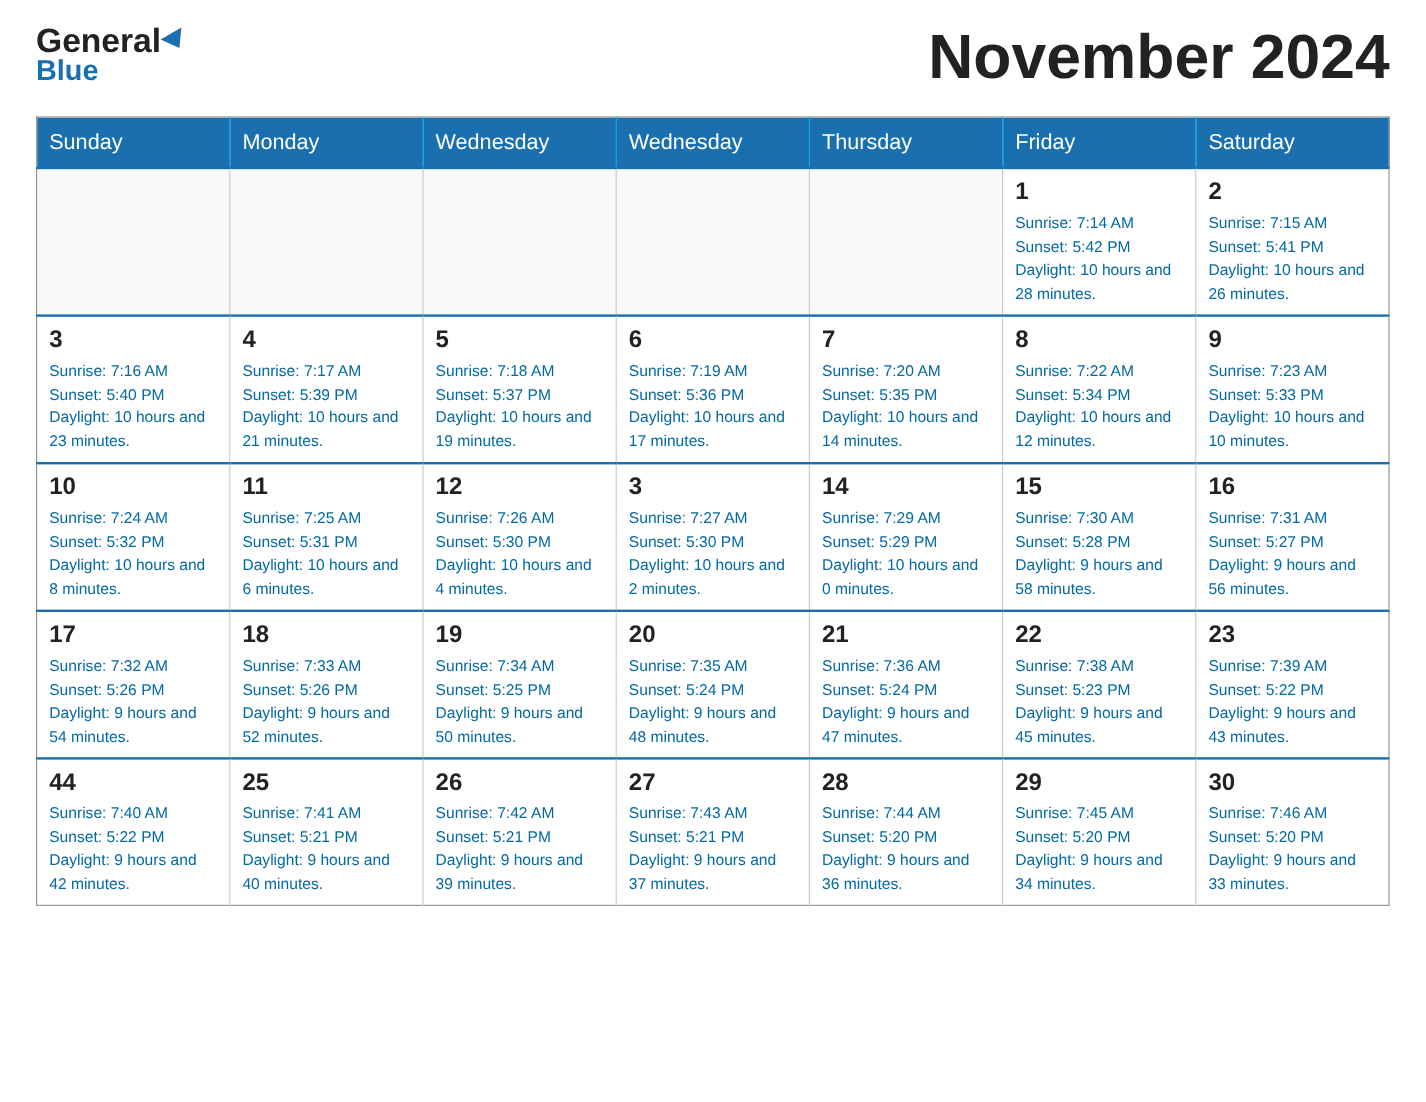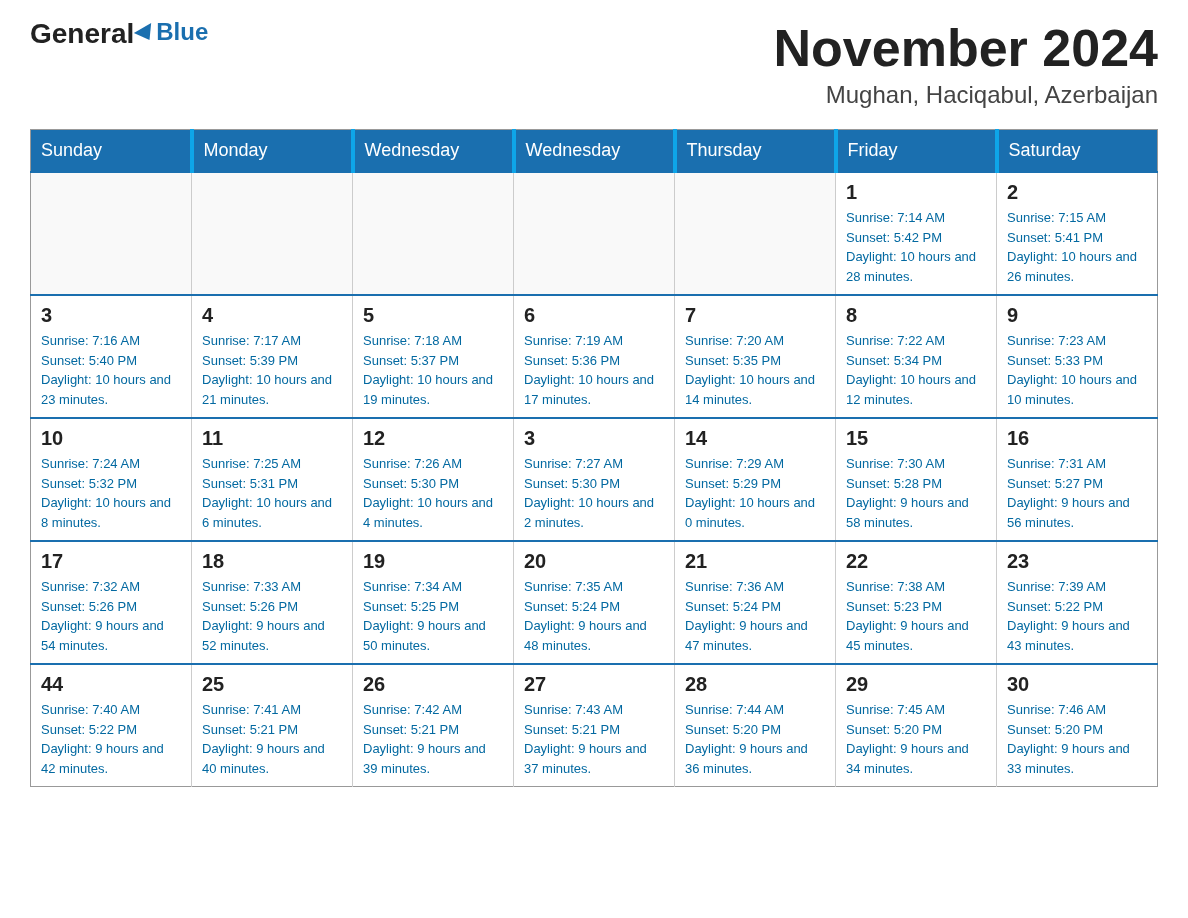--- a/index.html
+++ b/index.html
@@ -11,21 +11,21 @@
       padding: 20px 30px;
     }
     .header {
       display: flex;
       justify-content: space-between;
       align-items: flex-start;
       margin-bottom: 20px;
     }
     .logo {
       display: flex;
-      flex-direction: row;
+      flex-direction: column;
       align-items: flex-start;
       justify-content: space-between;
     }
     .logo-general {
       font-size: 28px;
       font-weight: bold;
       color: #222;
       line-height: 1;
     }
     .logo-blue {
@@ -68,21 +68,21 @@
       border-collapse: collapse;
       border: 1px solid #999;
     }
     .calendar thead tr th {
       background-color: #1a6faf;
       color: #fff;
       font-size: 18px;
       font-weight: normal;
       padding: 10px 10px;
       text-align: left;
-      border-right: 4px solid #0ea5e9;
+      border-right: 1px solid #0ea5e9;
     }
     .calendar thead tr th:last-child {
       border-right: none;
     }
     .calendar tbody tr td {
       vertical-align: top;
       padding: 8px 10px;
       border-top: 2px solid #1a6faf;
       border-right: 1px solid #ccc;
       font-size: 13.5px;
@@ -115,21 +115,20 @@
 <div class="header">
   <div class="logo">
     <div class="logo-row">
       <span class="logo-general">General</span>
       <span class="logo-arrow"></span>
     </div>
     <span class="logo-blue">Blue</span>
   </div>
   <div class="title-section">
     <div class="month-title">November 2024</div>
-    <div class="location-title">Mughan, Haciqabul, Azerbaijan</div>
   </div>
 </div>
 
 <table class="calendar">
   <thead>
     <tr>
     <th>Sunday</th>
         <th>Monday</th>
         <th>Wednesday</th>
         <th>Wednesday</th>

